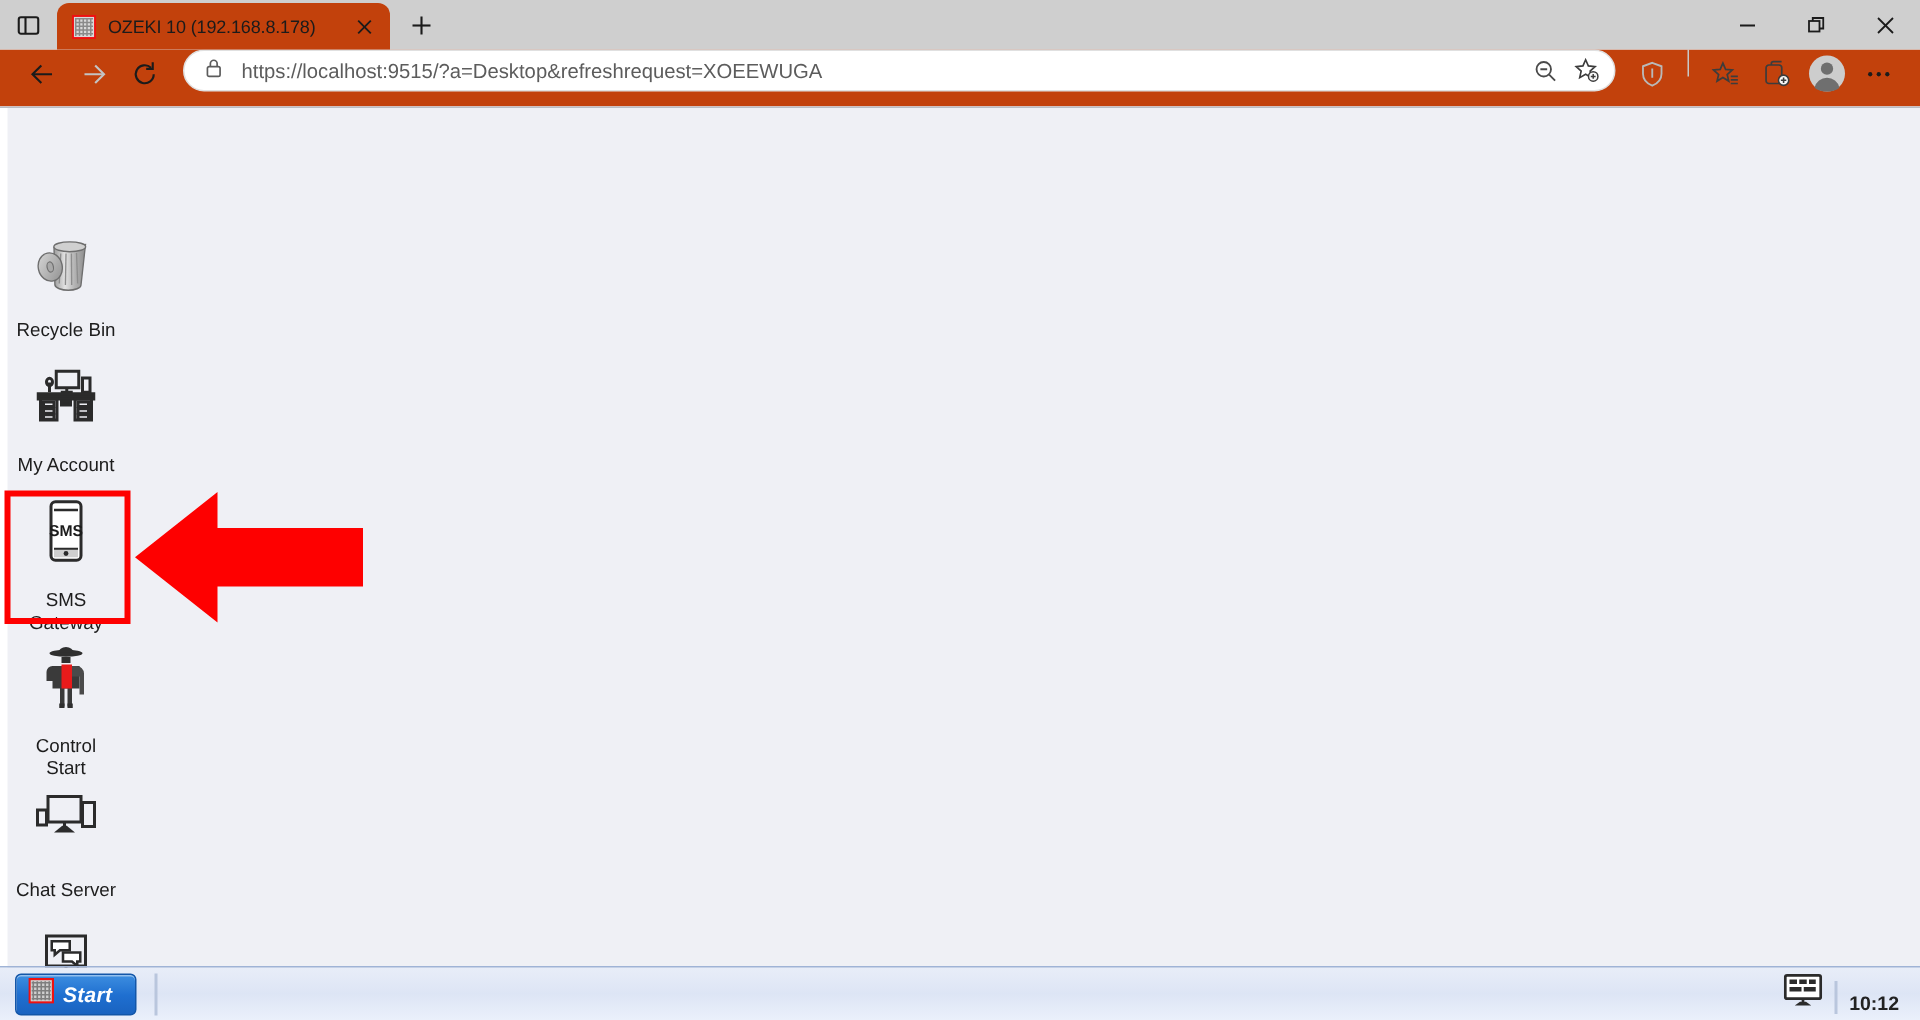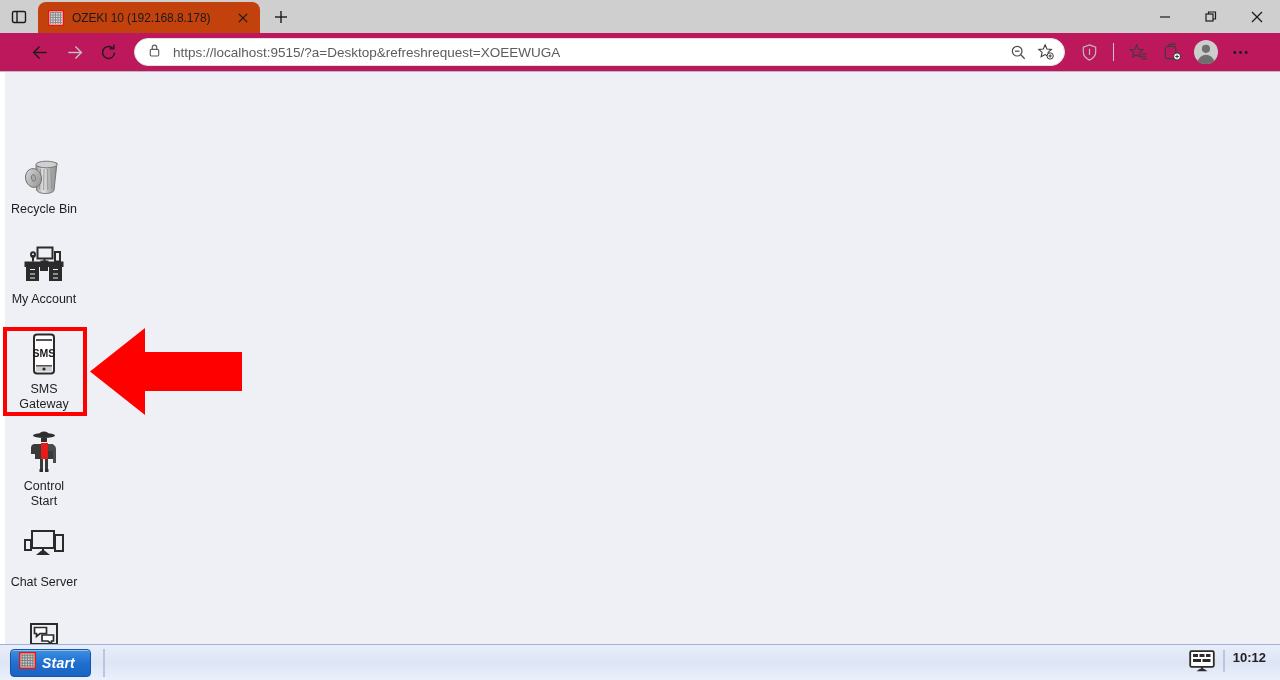--- a/index.html
+++ b/index.html
@@ -35,22 +35,22 @@
     display: flex; align-items: center; justify-content: center;
   }
   .newtab-btn {
     width: 30px; height: 30px; margin-left: 6px; margin-bottom: 1px;
     display: flex; align-items: center; justify-content: center; border-radius: 4px;
   }
   .win-controls { position: absolute; right: 0; top: 0; display: flex; height: 33px; }
   .win-btn { width: 46px; height: 33px; display: flex; align-items: center; justify-content: center; }
 
   .toolbar {
-    height: 38px; background: #be185d; display: flex; align-items: center;
-    padding: 0 24px; gap: 2px; flex: none;
+    height: 38px; background: #c2410c; display: flex; align-items: flex-start;
+    padding: 0 12px; gap: 2px; flex: none;
   }
   .nav-btn {
     width: 32px; height: 32px; border-radius: 4px;
     display: flex; align-items: center; justify-content: center; flex: none;
   }
   .omnibox {
     flex: 1; height: 28px; background: #ffffff; border-radius: 14px;
     display: flex; align-items: center; margin: 0 6px 0 8px; padding: 0 4px 0 12px;
     border: 1px solid #e0e0e0;
   }
@@ -83,21 +83,21 @@
   }
   .desk-icon {
     width: 78px; display: flex; flex-direction: column; align-items: center;
     position: absolute;
   }
   .desk-icon .glyph {
     width: 48px; height: 48px; display: flex; align-items: center; justify-content: center;
   }
   .desk-icon .label {
     font-size: 12.5px; color: #1d1d1d; text-align: center; line-height: 14.5px;
-    margin-top: 4px; white-space: pre-line;
+    margin-top: 15px; white-space: pre-line;
   }
 
   .highlight-box {
     position: absolute; left: 3px; top: 255px; width: 84px; height: 89px;
     border: 4px solid #fe0000; z-index: 3; pointer-events: none;
   }
   .red-arrow { position: absolute; left: 90px; top: 252px; z-index: 3; }
 
   
   .taskbar {
@@ -111,21 +111,21 @@
     padding: 0 15px 0 8px; margin-left: 6px;
     background: linear-gradient(180deg, #3d8ee0 0%, #1f6fd0 52%, #1a63c0 100%);
     border: 1px solid #1356a8; border-radius: 4px;
     box-shadow: inset 0 1px 0 rgba(255,255,255,.45);
   }
   .start-label {
     font-size: 14px; font-weight: bold; color: #ffffff; font-style: italic;
     letter-spacing: .2px;
   }
   .tb-divider { width: 2px; height: 28px; background: #b9c6dd; margin-left: 12px; }
-  .tray { margin-left: auto; display: flex; align-items: flex-start; gap: 8px; padding-right: 10px; }
+  .tray { margin-left: auto; display: flex; align-items: flex-end; gap: 8px; padding-right: 10px; }
   .tray-sep { width: 2px; height: 22px; background: #b9c6dd; }
   .clock { font-size: 13px; font-weight: bold; color: #222; }
 </style>
 </head>
 <body>
 
 <div class="browser">
 
   <div class="titlebar">
     <div class="tab-actions-btn">

